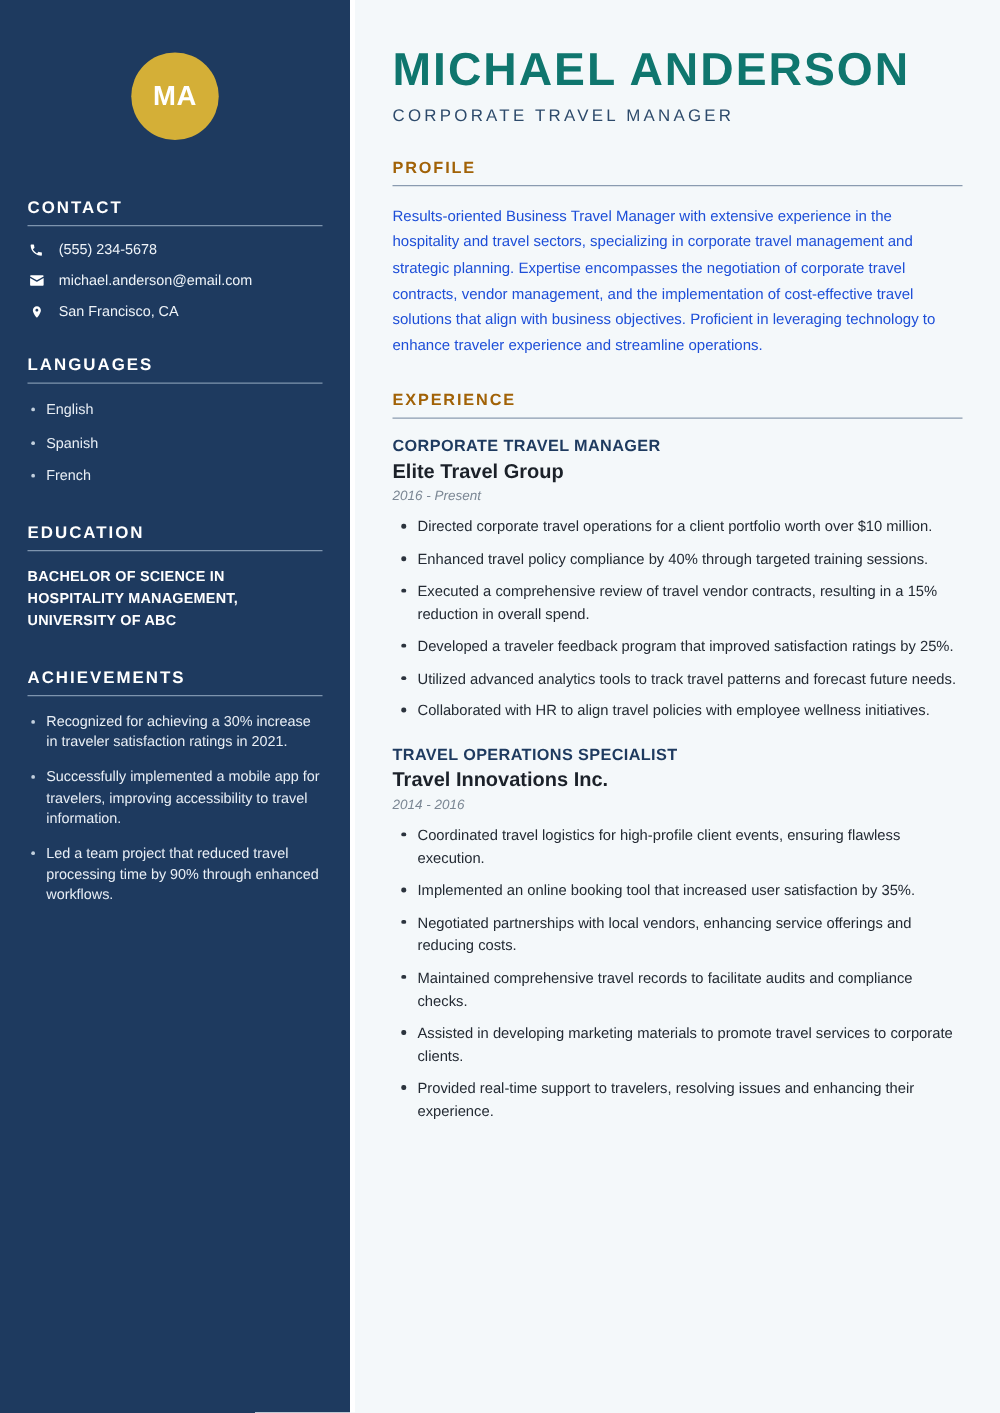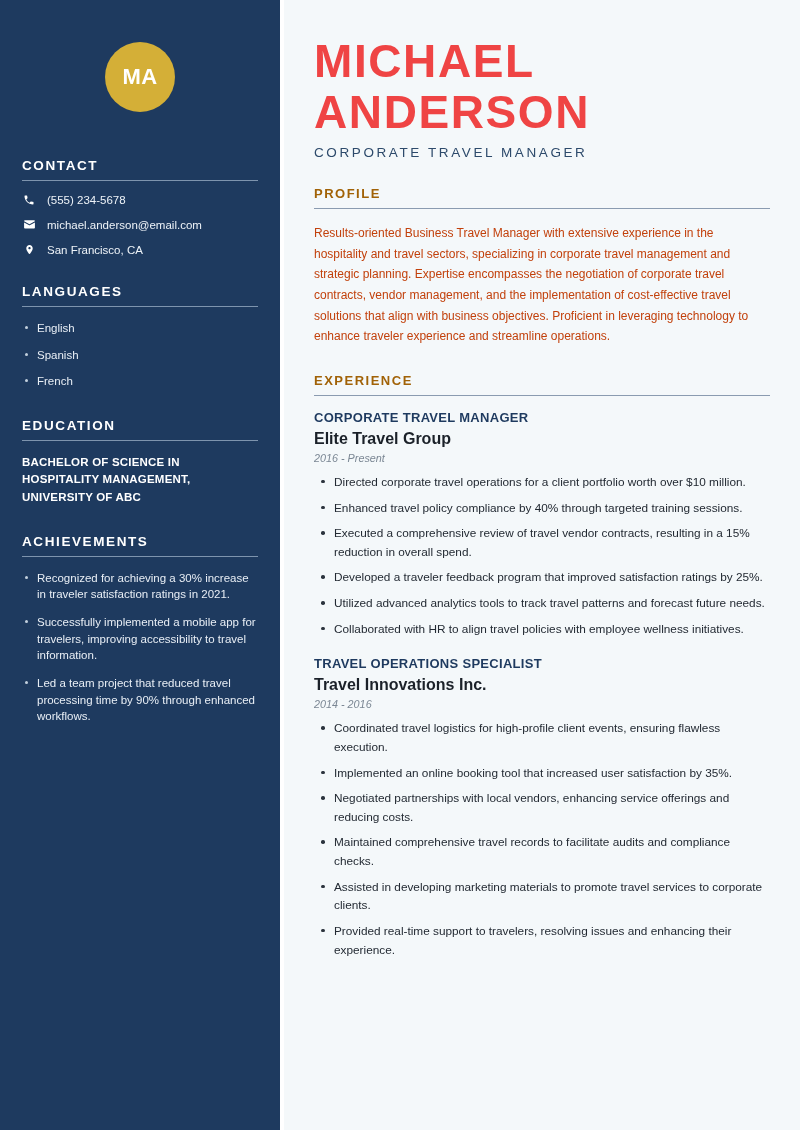--- a/index.html
+++ b/index.html
@@ -114,24 +114,24 @@
 
   
   .main {
     flex: 1;
     background: #f4f8fa;
     padding: 36px 30px 0 30px;
     border-left: 4px solid #ffffff;
   }
 
   .name {
-    font-size: 46px;
+    font-size: 37px;
     font-weight: bold;
     letter-spacing: 1.6px;
-    color: #ef4444;
+    color: #0f766e;
     line-height: 1.1;
   }
   .job-subtitle {
     font-size: 13.5px;
     letter-spacing: 2.6px;
     color: #2d4a6b;
     margin-top: 8px;
     margin-bottom: 26px;
   }
 
@@ -144,21 +144,21 @@
   }
   .main-rule {
     height: 1px;
     background: #8a9bb0;
     margin-bottom: 14px;
   }
 
   .profile-text {
     font-size: 12px;
     line-height: 1.72;
-    color: #c2410c;
+    color: #1d4ed8;
     margin-bottom: 26px;
   }
 
   .exp-entry { margin-bottom: 18px; }
   .exp-title {
     font-size: 13px;
     font-weight: bold;
     color: #1e3a5f;
     letter-spacing: 0.3px;
     margin-bottom: 5px;

